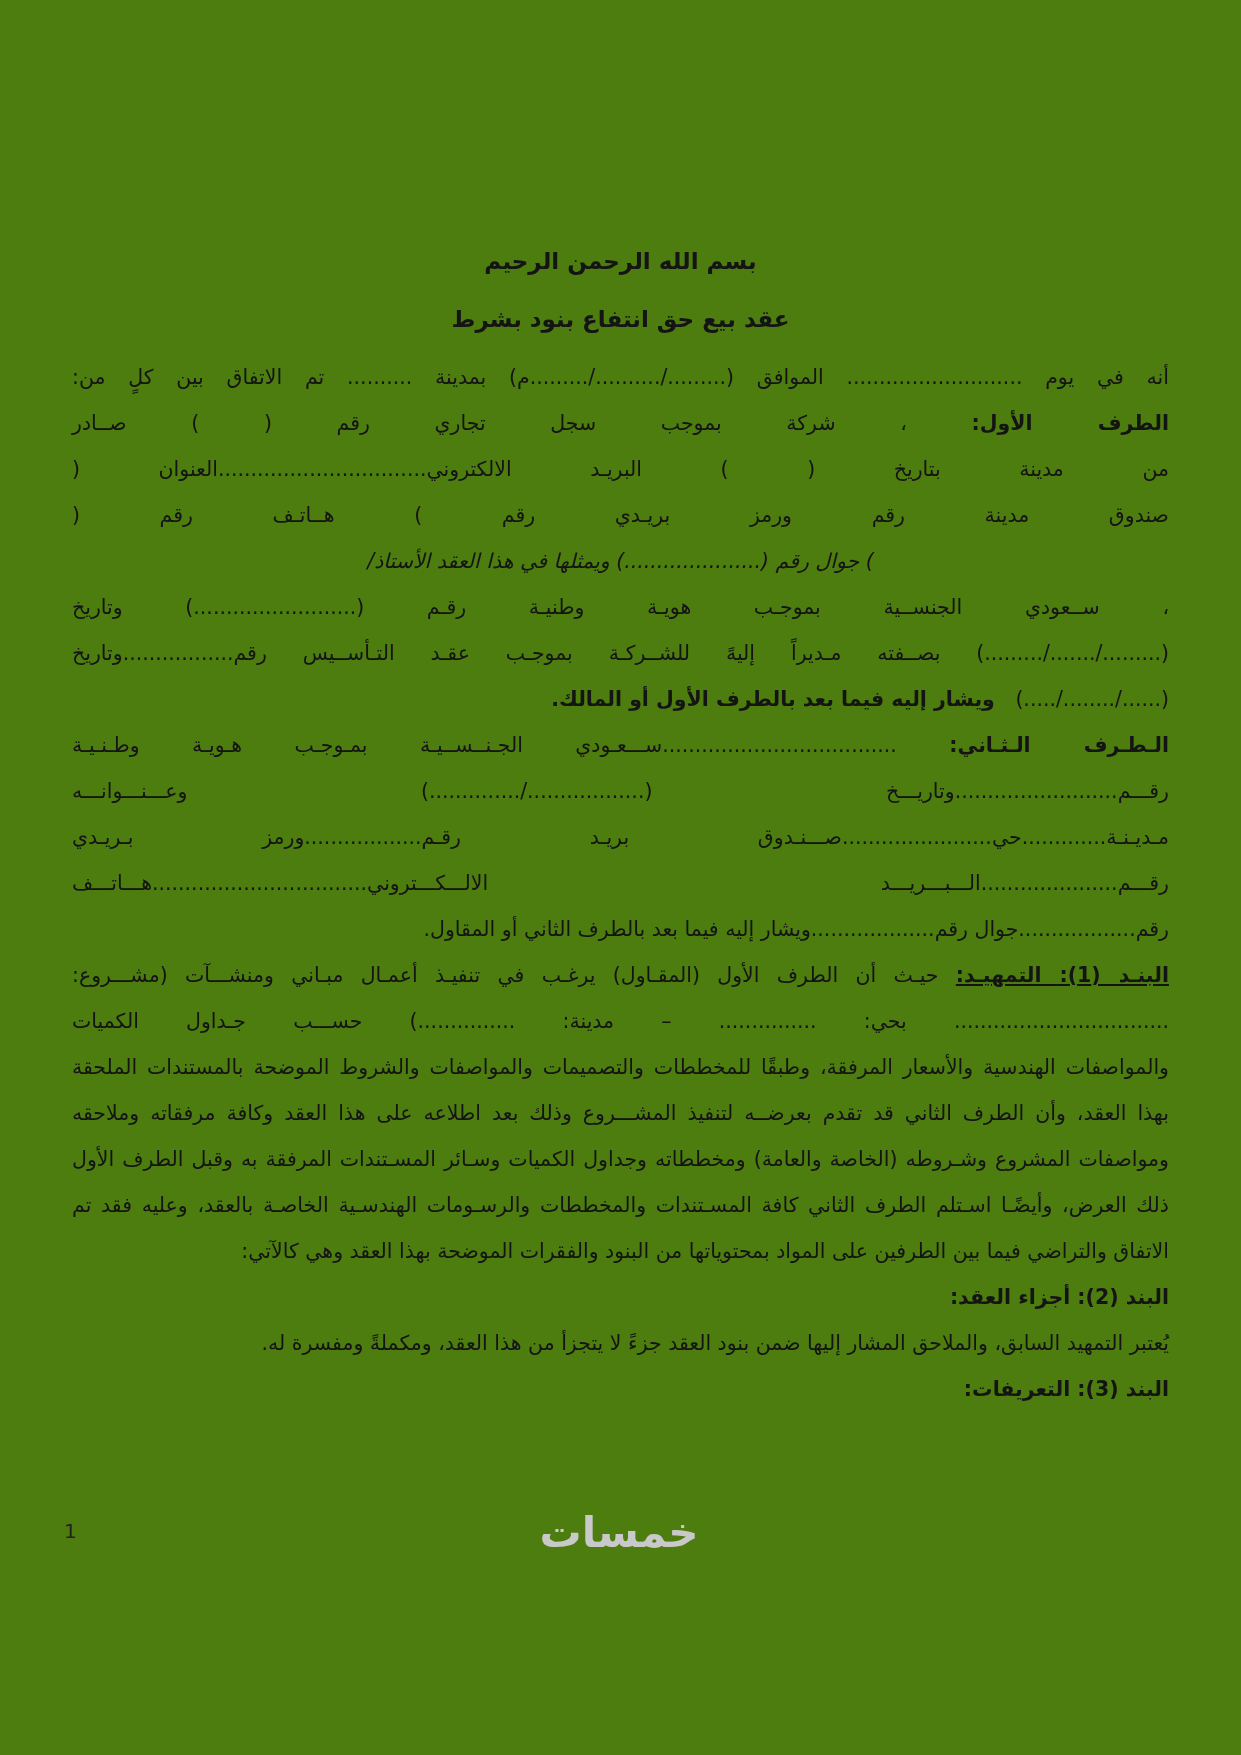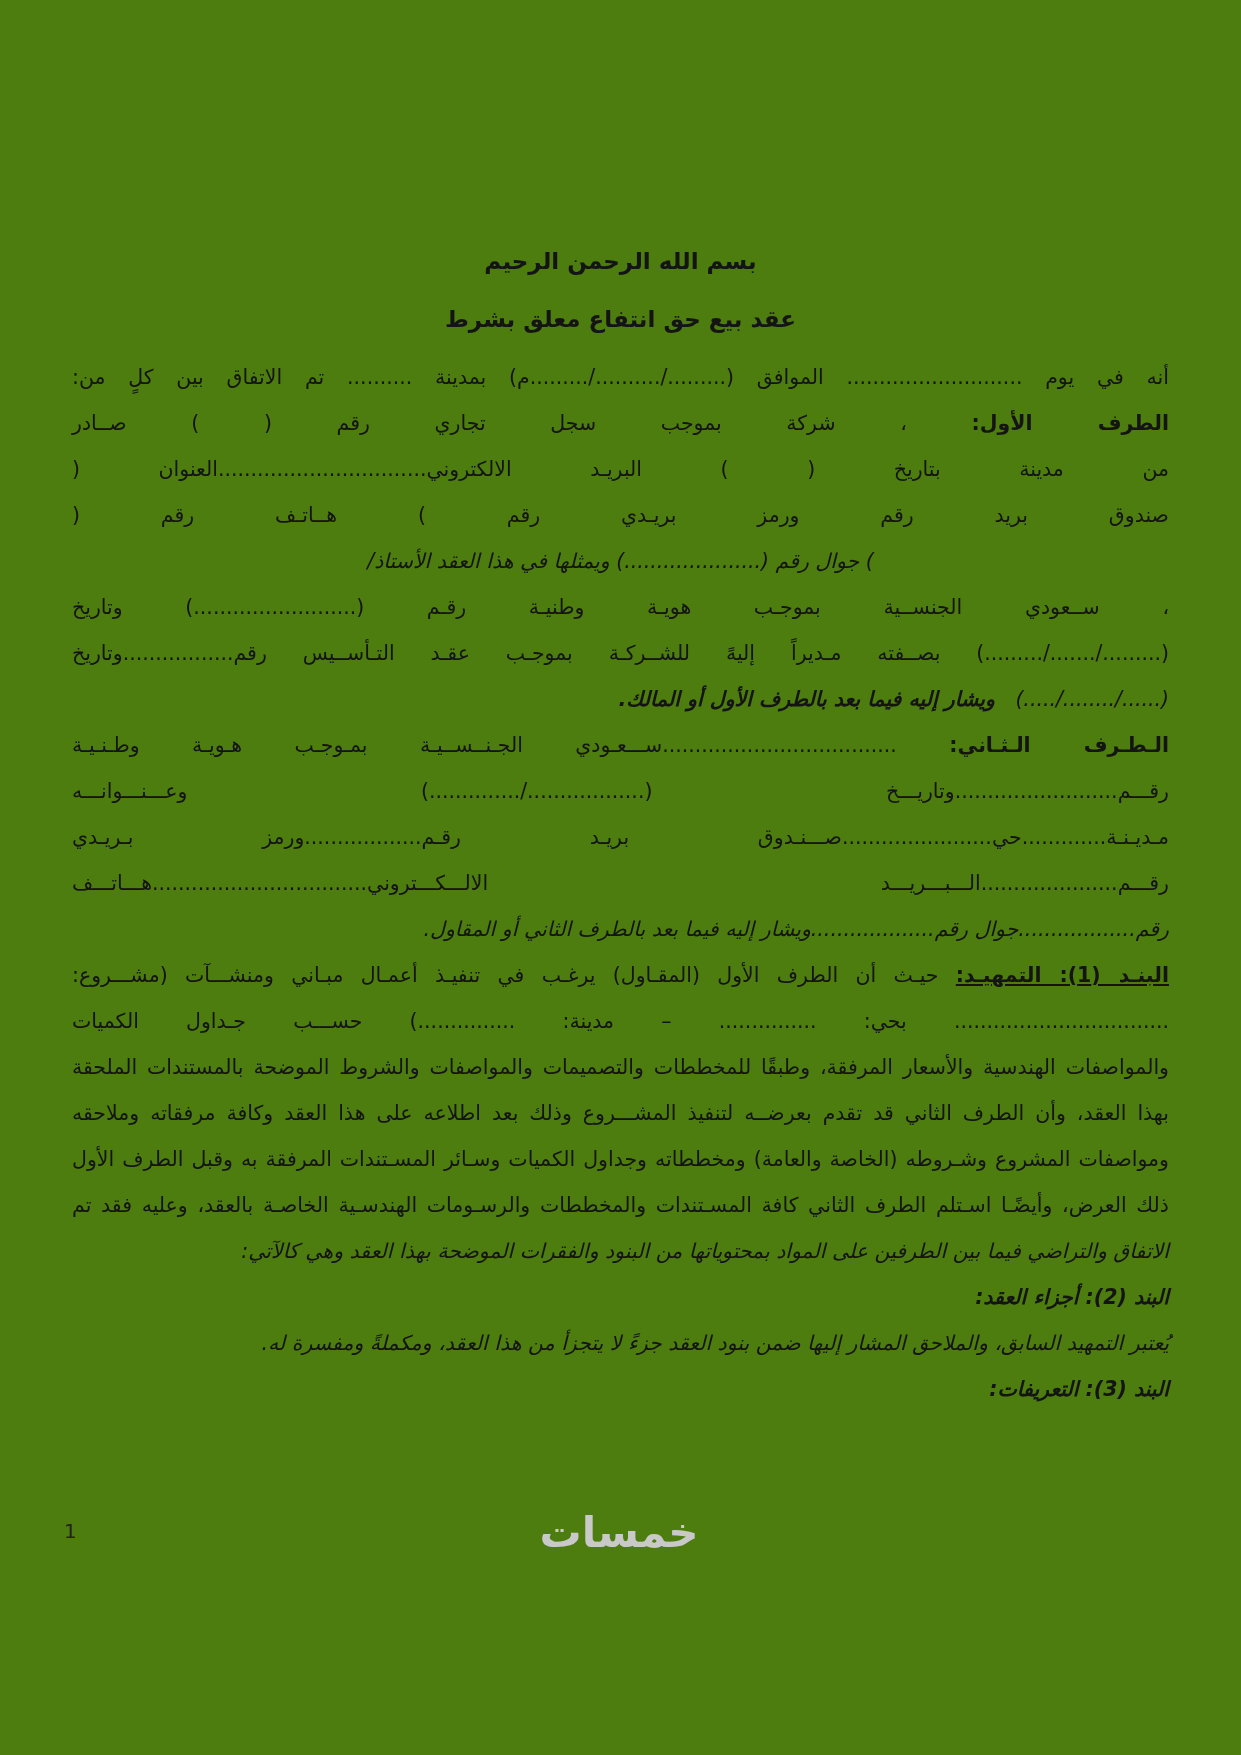--- a/index.html
+++ b/index.html
@@ -28,21 +28,21 @@
     font-size: 23px;
     line-height: 46px;
   }
   .title { margin-top: 12px; margin-bottom: 12px; }
   .line {
     margin: 0;
     font-size: 20.5px;
     line-height: 46px;
   }
   .jl { text-align: justify; text-align-last: justify; }
-  .rl { text-align: right; font-style: italic; }
+  .rl { text-align: right; }
   .cl { text-align: center; font-style: italic; }
   .bold { font-weight: bold; }
   .underline { text-decoration: underline; }
   .note-gap { margin-inline-start: 14px; }
   .footer-page-num {
     position: absolute;
     left: 64px;
     bottom: 212px;
     font-size: 20px;
     color: #222222;
@@ -60,28 +60,28 @@
     letter-spacing: 1px;
   }
 </style>
 </head>
 <body>
 
 <div class="page">
   <div class="content">
 
     <p class="heading">بسم الله الرحمن الرحيم</p>
-    <p class="heading title">عقد بيع حق انتفاع معلق بشرط</p>
+    <p class="heading title">عقد بيع حق انتفاع بنود بشرط</p>
 
     <p class="line jl">أنه في يوم ........................... الموافق (........./........../.........م) بمدينة .......... تم الاتفاق بين كلٍ من:</p>
 
     <div>
       <p class="line jl"><span class="bold">الطرف الأول:</span> <span>، شركة بموجب سجل تجاري رقم ( ) صــادر</span></p>
       <p class="line jl">من مدينة بتاريخ ( ) البريـد الالكتروني................................العنوان (</p>
-      <p class="line jl">صندوق بريد رقم ورمز بريـدي رقم ) هــاتـف رقم (</p>
+      <p class="line jl">صندوق مدينة رقم ورمز بريـدي رقم ) هــاتـف رقم (</p>
       <p class="line cl">) جوال رقم (.....................) ويمثلها في هذا العقد الأستاذ/</p>
       <p class="line jl">، ســعودي الجنســية بموجـب هويـة وطنيـة رقـم (.........................) وتاريخ</p>
       <p class="line jl">(........./......./.........) بصــفته مـديراً إليهً للشــركـة بموجـب عقـد التـأســيس رقم.................وتاريخ</p>
       <p class="line rl"><span>(....../......../.....)</span> <span class="bold note-gap">ويشار إليه فيما بعد بالطرف الأول أو المالك.</span></p>
     </div>
 
     <div>
       <p class="line jl"><span class="bold">الـطـرف الـثـاني:</span> <span>....................................ســـعـودي الجـنــســيـة بمـوجـب هـويـة وطـنـيـة</span></p>
       <p class="line jl">رقـــم.........................وتاريـــخ (................../..............) وعـــنـــوانـــه</p>
       <p class="line jl">مـديـنـة.............حي.......................صـــنـدوق بريـد رقـم..................ورمز بـريـدي</p>

